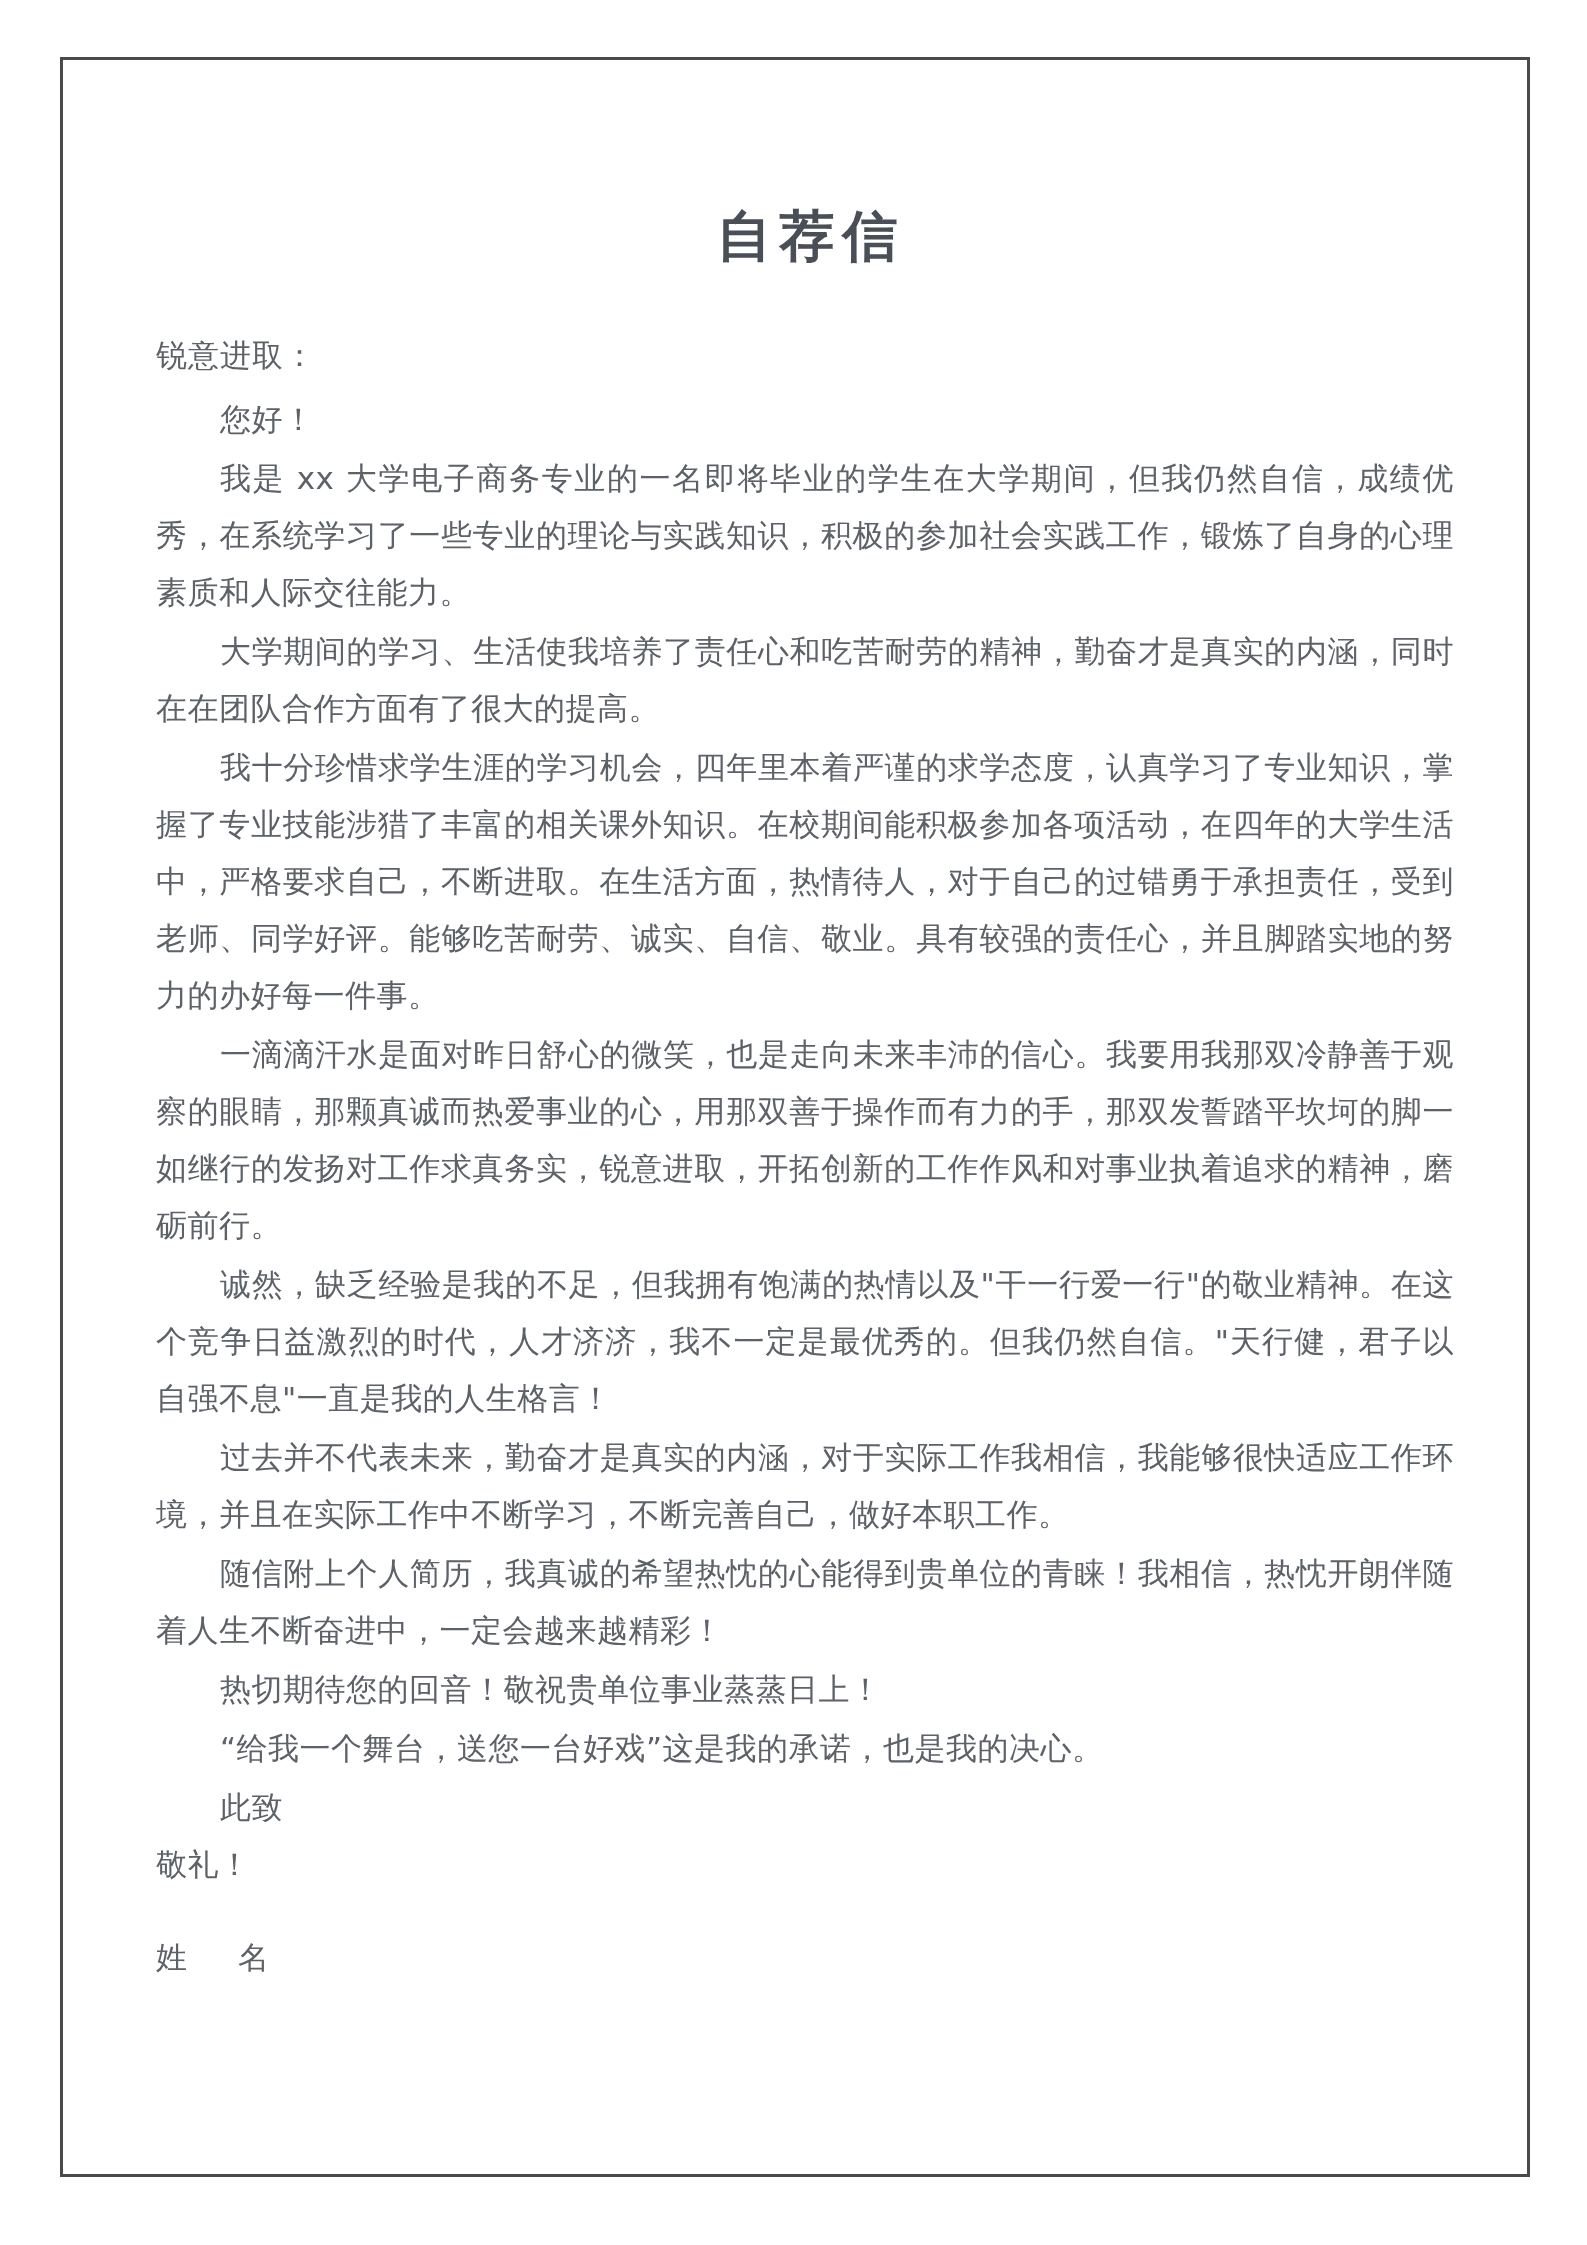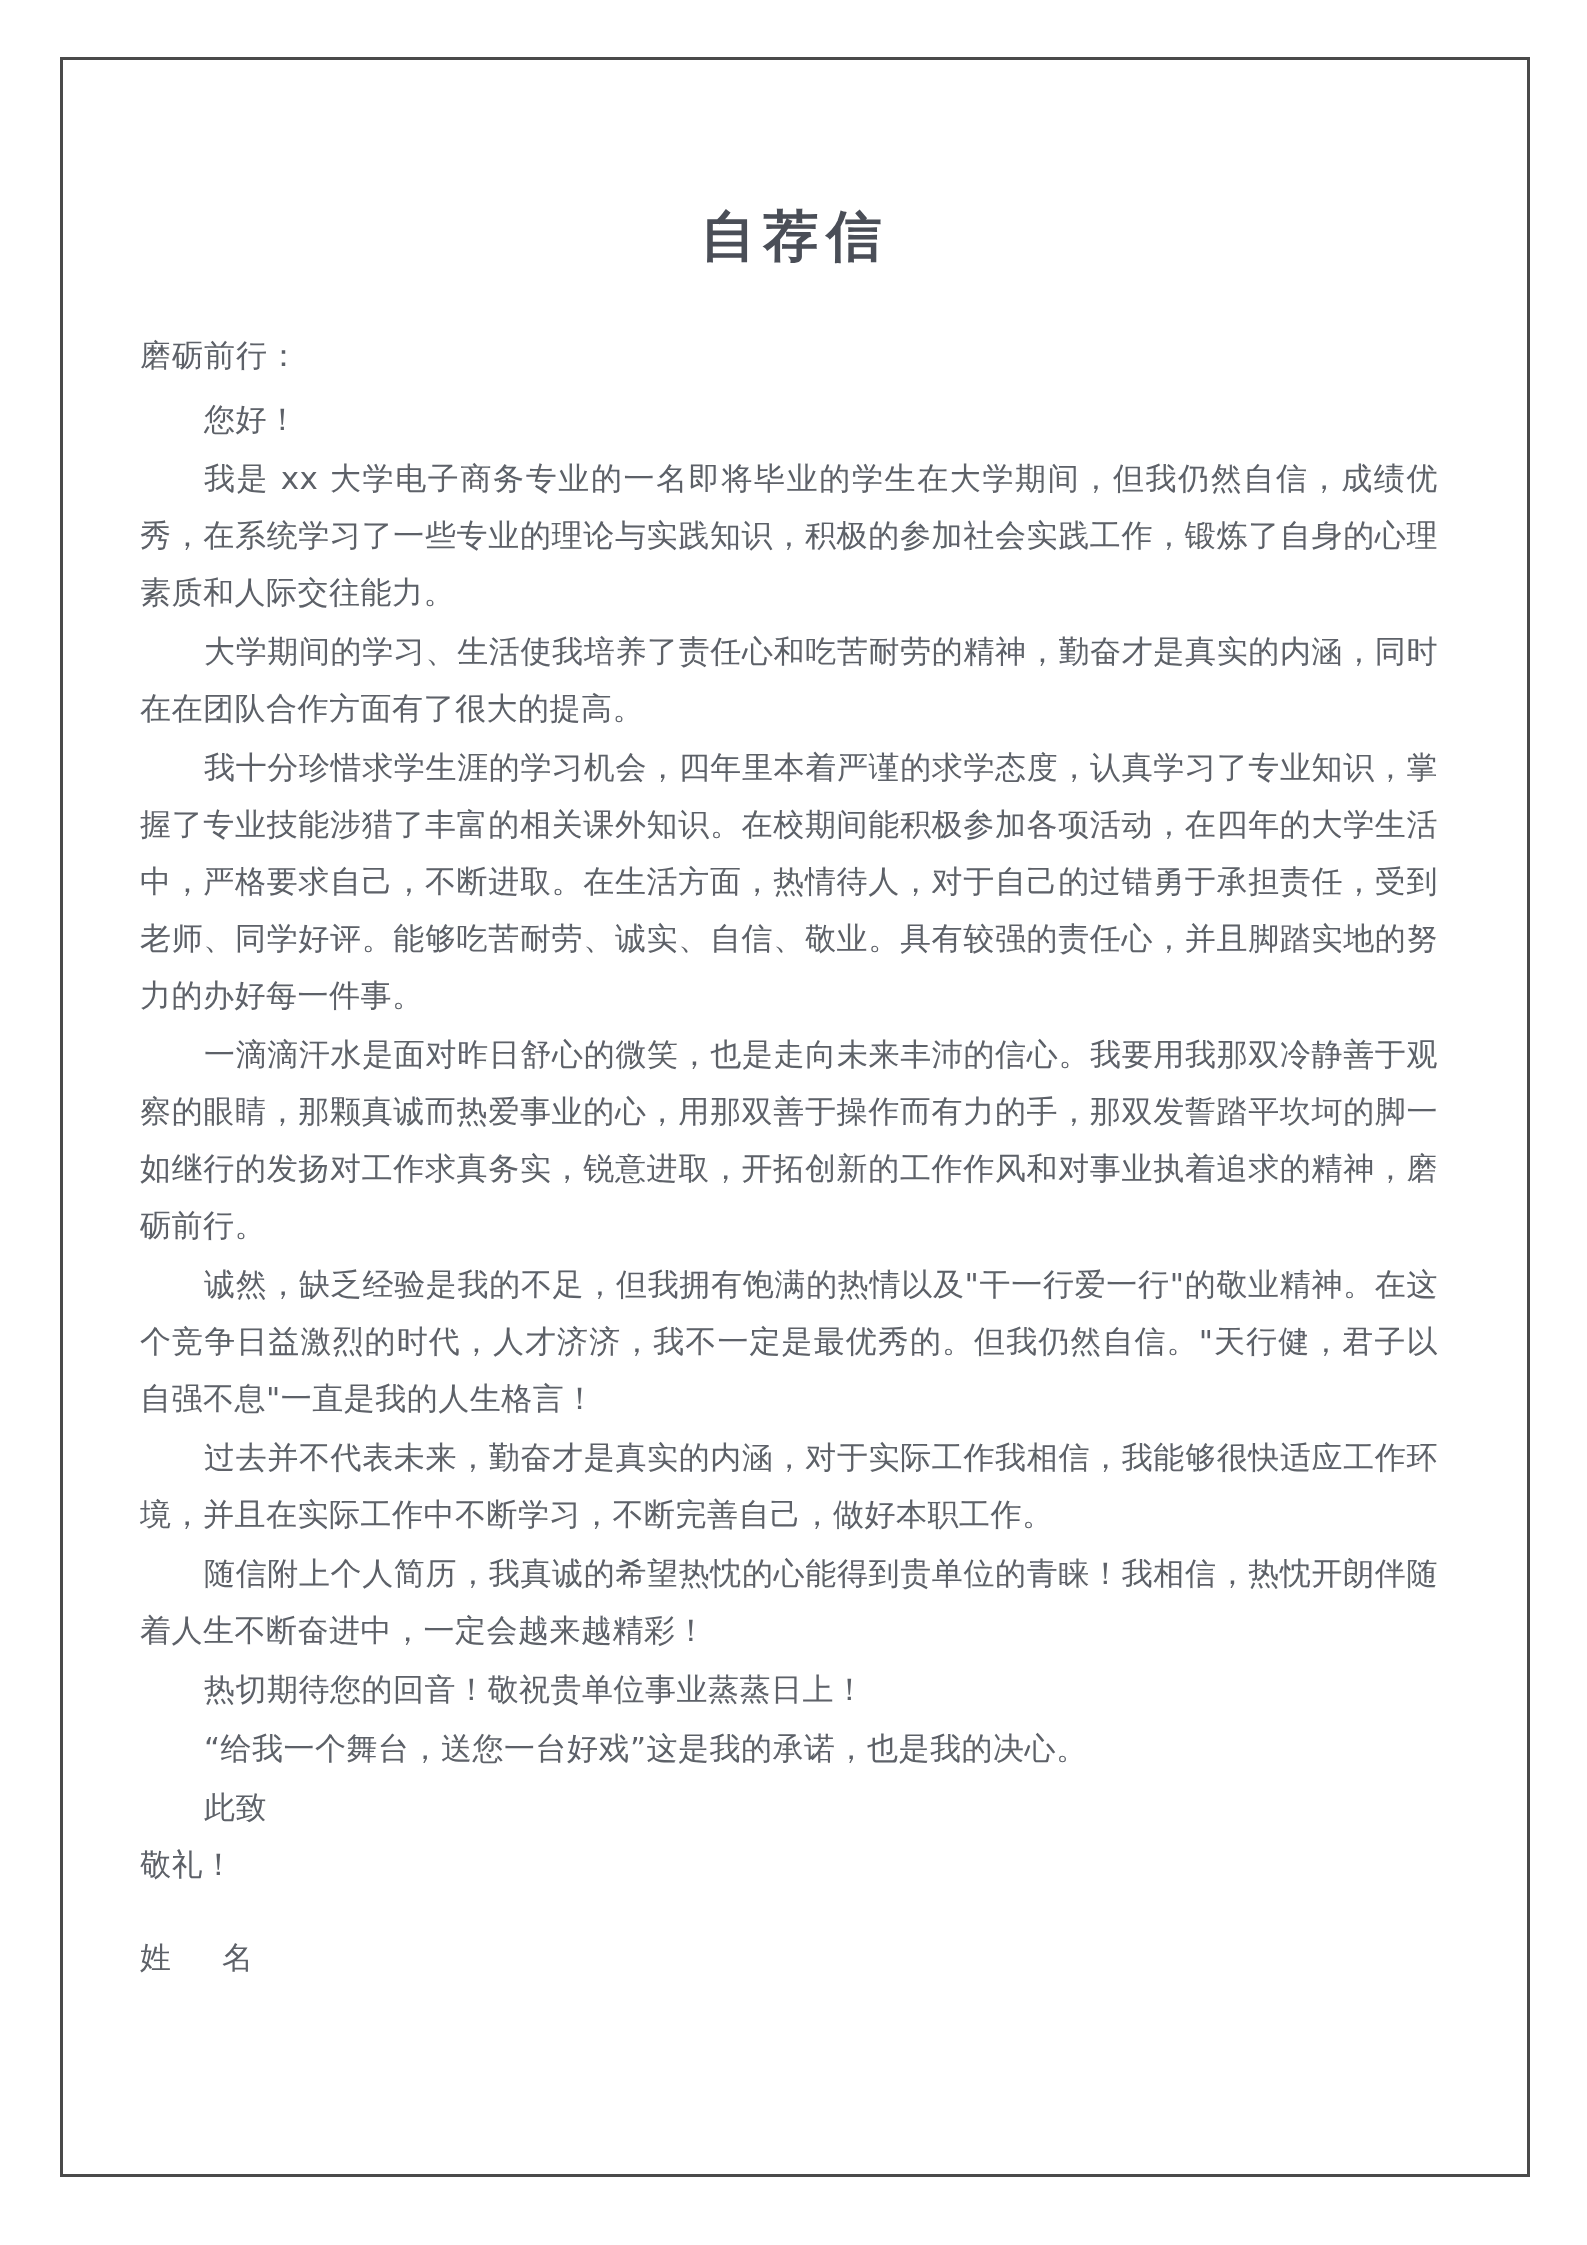--- a/index.html
+++ b/index.html
@@ -21,21 +21,21 @@
     left: 60px;
     top: 57px;
     width: 1470px;
     height: 2120px;
     border: 3px solid #4a4a4a;
     box-sizing: border-box;
     pointer-events: none;
   }
   .content {
     position: absolute;
-    left: 140px;
+    left: 156px;
     top: 120px;
     width: 1310px;
   }
   .doc-title {
     text-align: center;
     font-family: "DejaVu Serif", "Liberation Serif", serif;
     font-size: 55px;
     font-weight: 700;
     color: #4a4e57;
     letter-spacing: 8px;
@@ -83,21 +83,21 @@
 </head>
 <body>
 
 <div class="page">
   <div class="page-border"></div>
 
   <div class="content">
 
     <h1 class="doc-title">自荐信</h1>
 
-    <p class="salutation">磨砺前行：</p>
+    <p class="salutation">锐意进取：</p>
 
     <p class="para">您好！</p>
 
 
     <p class="para">我是 xx 大学电子商务专业的一名即将毕业的学生在大学期间，但我仍然自信，成绩优秀，在系统学习了一些专业的理论与实践知识，积极的参加社会实践工作，锻炼了自身的心理素质和人际交往能力。</p>
 
     <p class="para">大学期间的学习、生活使我培养了责任心和吃苦耐劳的精神，勤奋才是真实的内涵，同时在在团队合作方面有了很大的提高。</p>
 
     <p class="para">我十分珍惜求学生涯的学习机会，四年里本着严谨的求学态度，认真学习了专业知识，掌握了专业技能涉猎了丰富的相关课外知识。在校期间能积极参加各项活动，在四年的大学生活中，严格要求自己，不断进取。在生活方面，热情待人，对于自己的过错勇于承担责任，受到老师、同学好评。能够吃苦耐劳、诚实、自信、敬业。具有较强的责任心，并且脚踏实地的努力的办好每一件事。</p>
 

